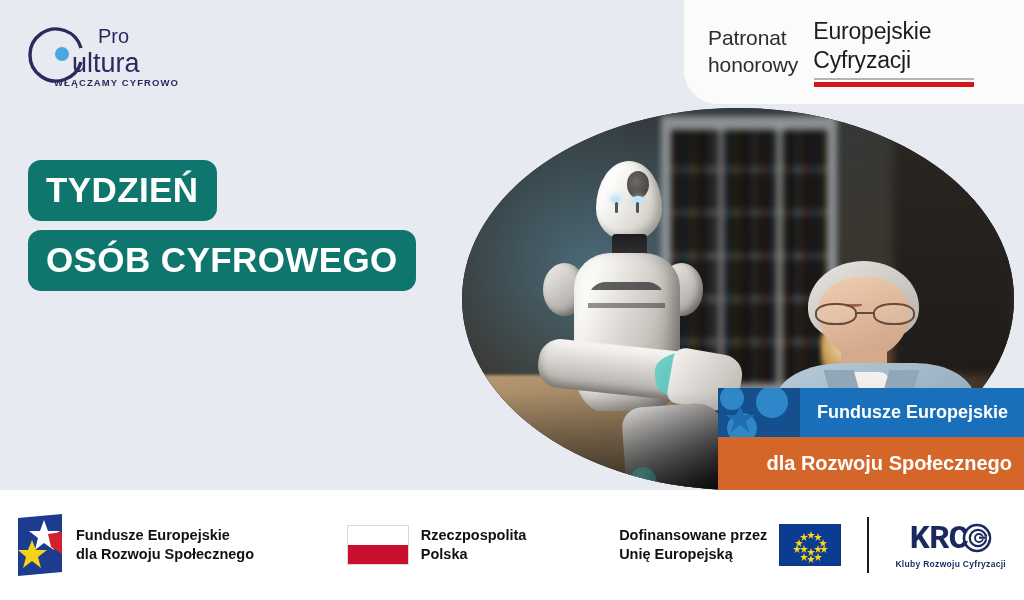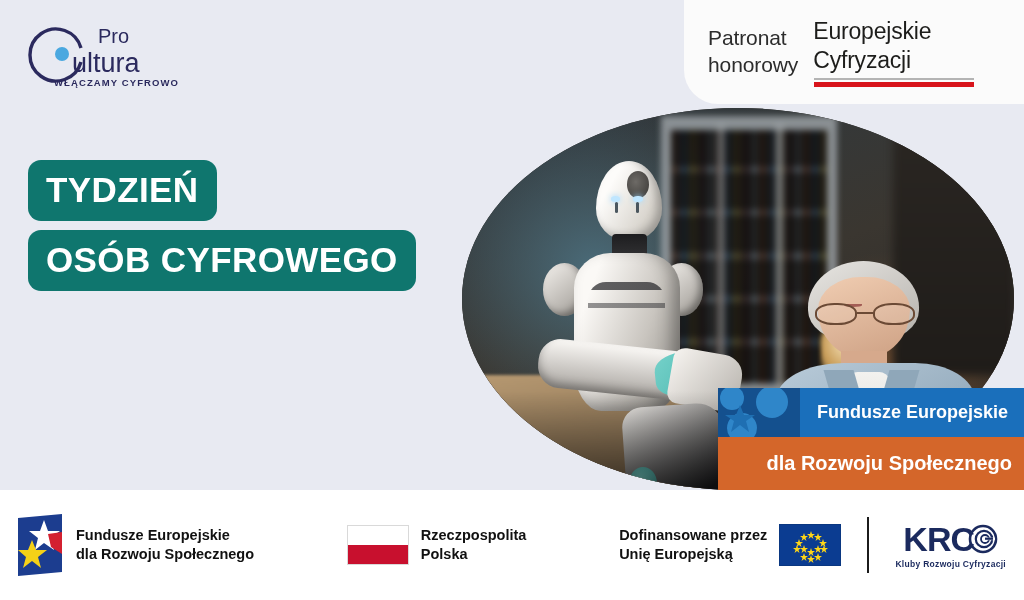--- a/index.html
+++ b/index.html
@@ -349,23 +349,23 @@
   }
 
   .f-sep {
     width: 2px; height: 56px; background: #1b1b1b;
     margin: 0 26px;
   }
 
   
   .krc { display: flex; flex-direction: column; align-items: center; }
   .krc-mark {
-    display: flex; align-items: center;
+    display: flex; align-items: flex-start;
     font-size: 34px; font-weight: 800; color: #1b2a5e;
-    letter-spacing: -1px; line-height: 1;
+    letter-spacing: -1px; line-height: 1; font-family: Liberation Mono, monospace;
   }
   .krc-sub {
     font-size: 8.5px; color: #1b2a5e; font-weight: 600;
     letter-spacing: .3px; margin-top: 3px;
   }
   .spacer { flex: 1; }
 </style>
 </head>
 <body>
 

